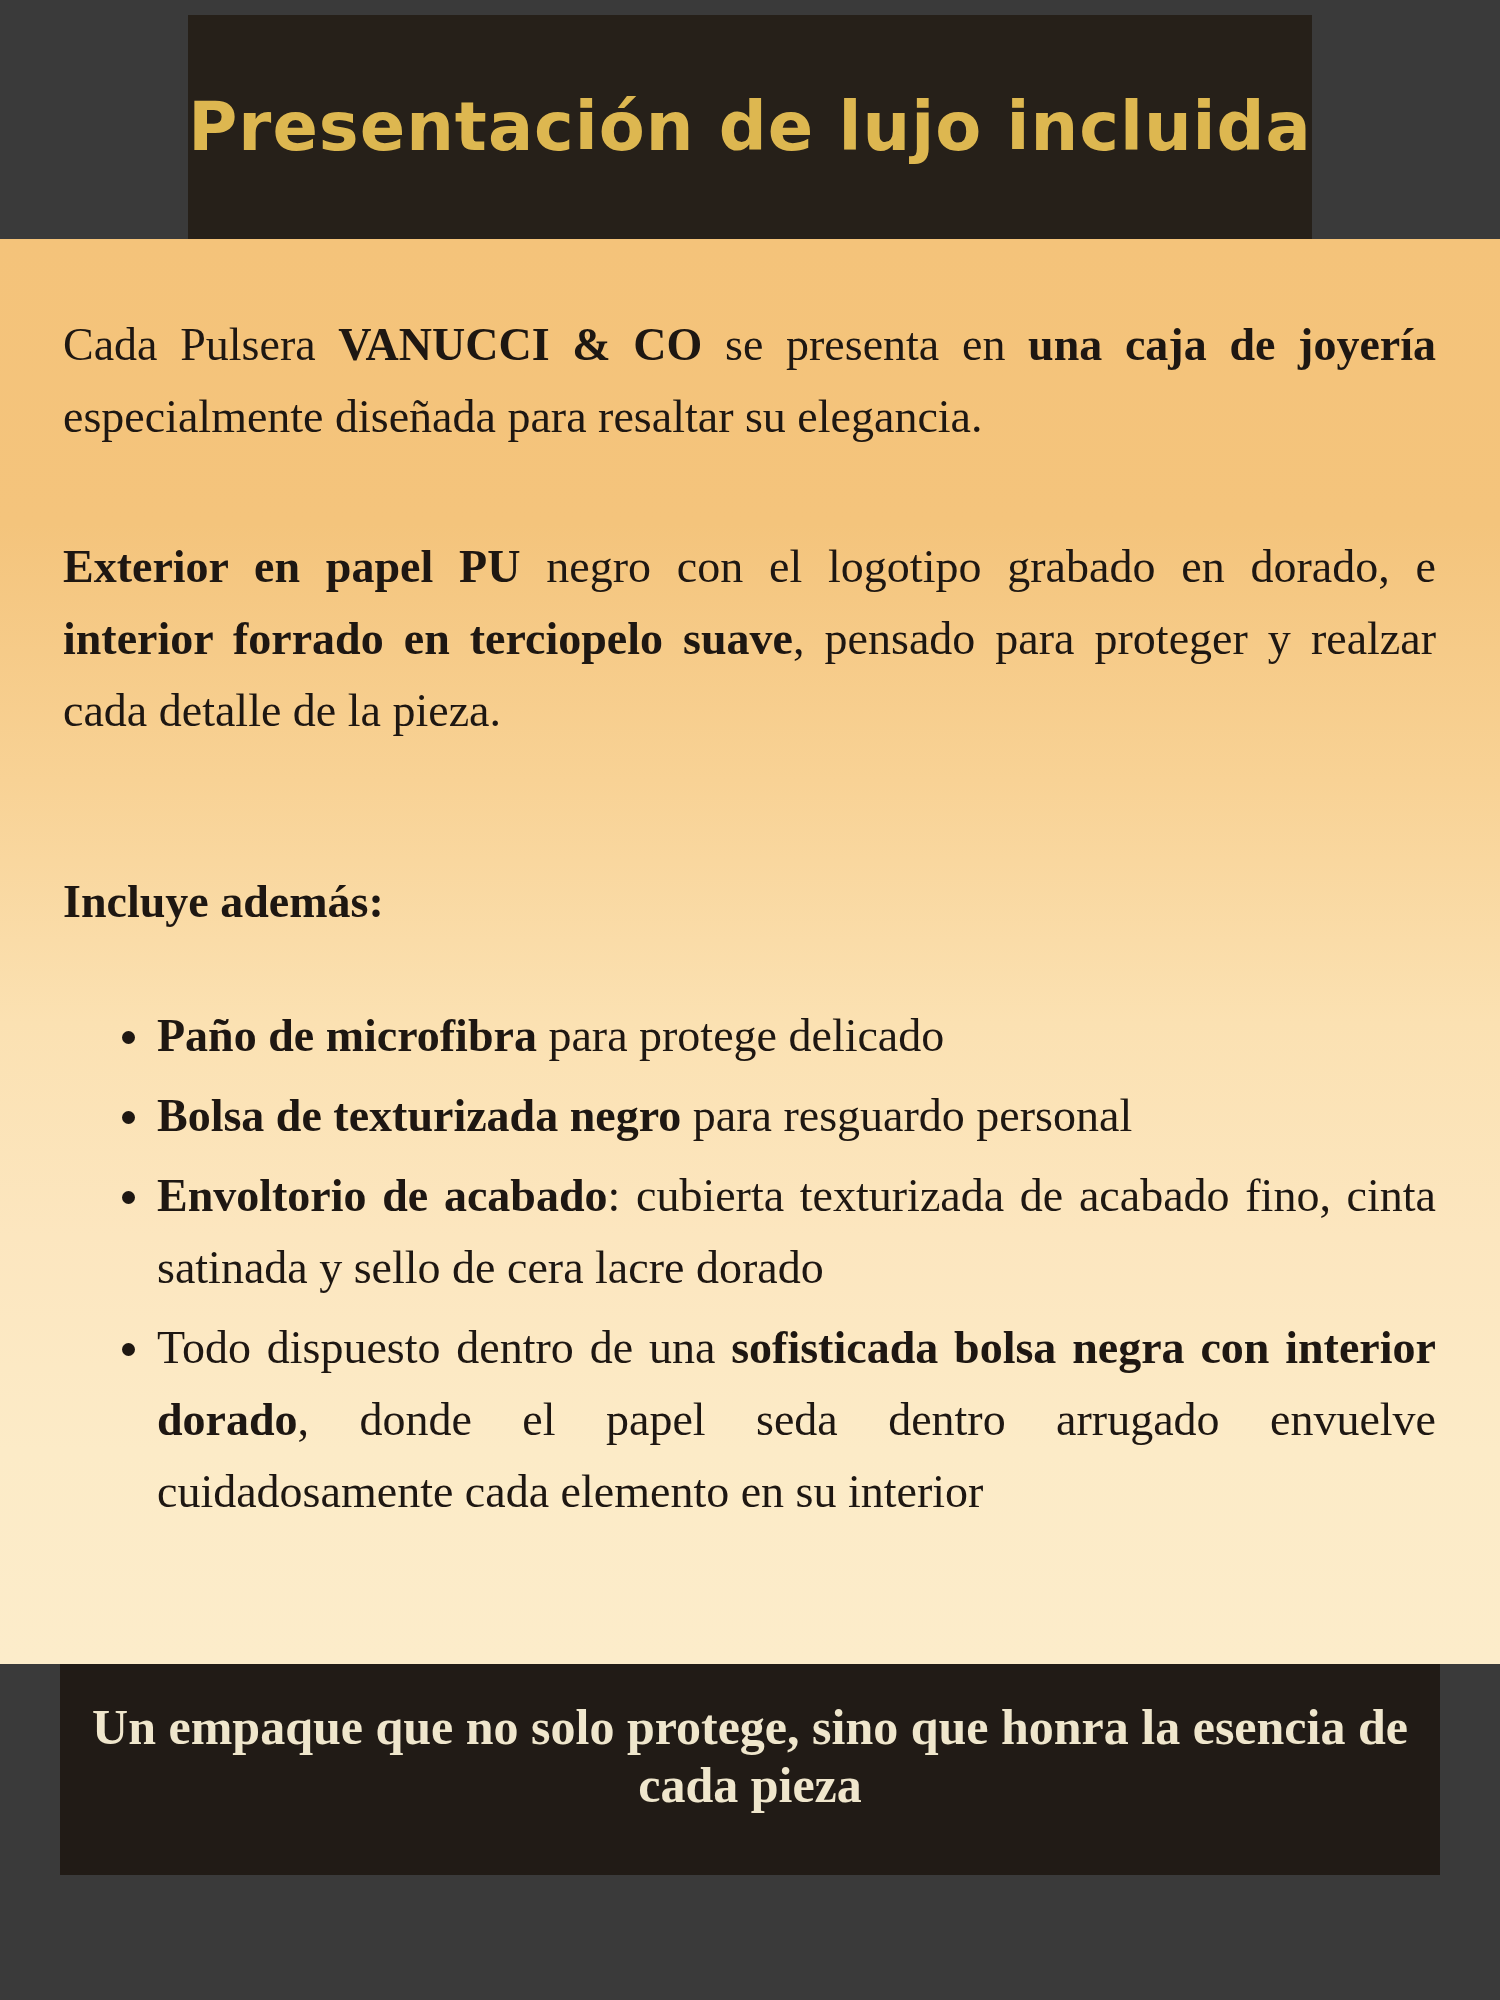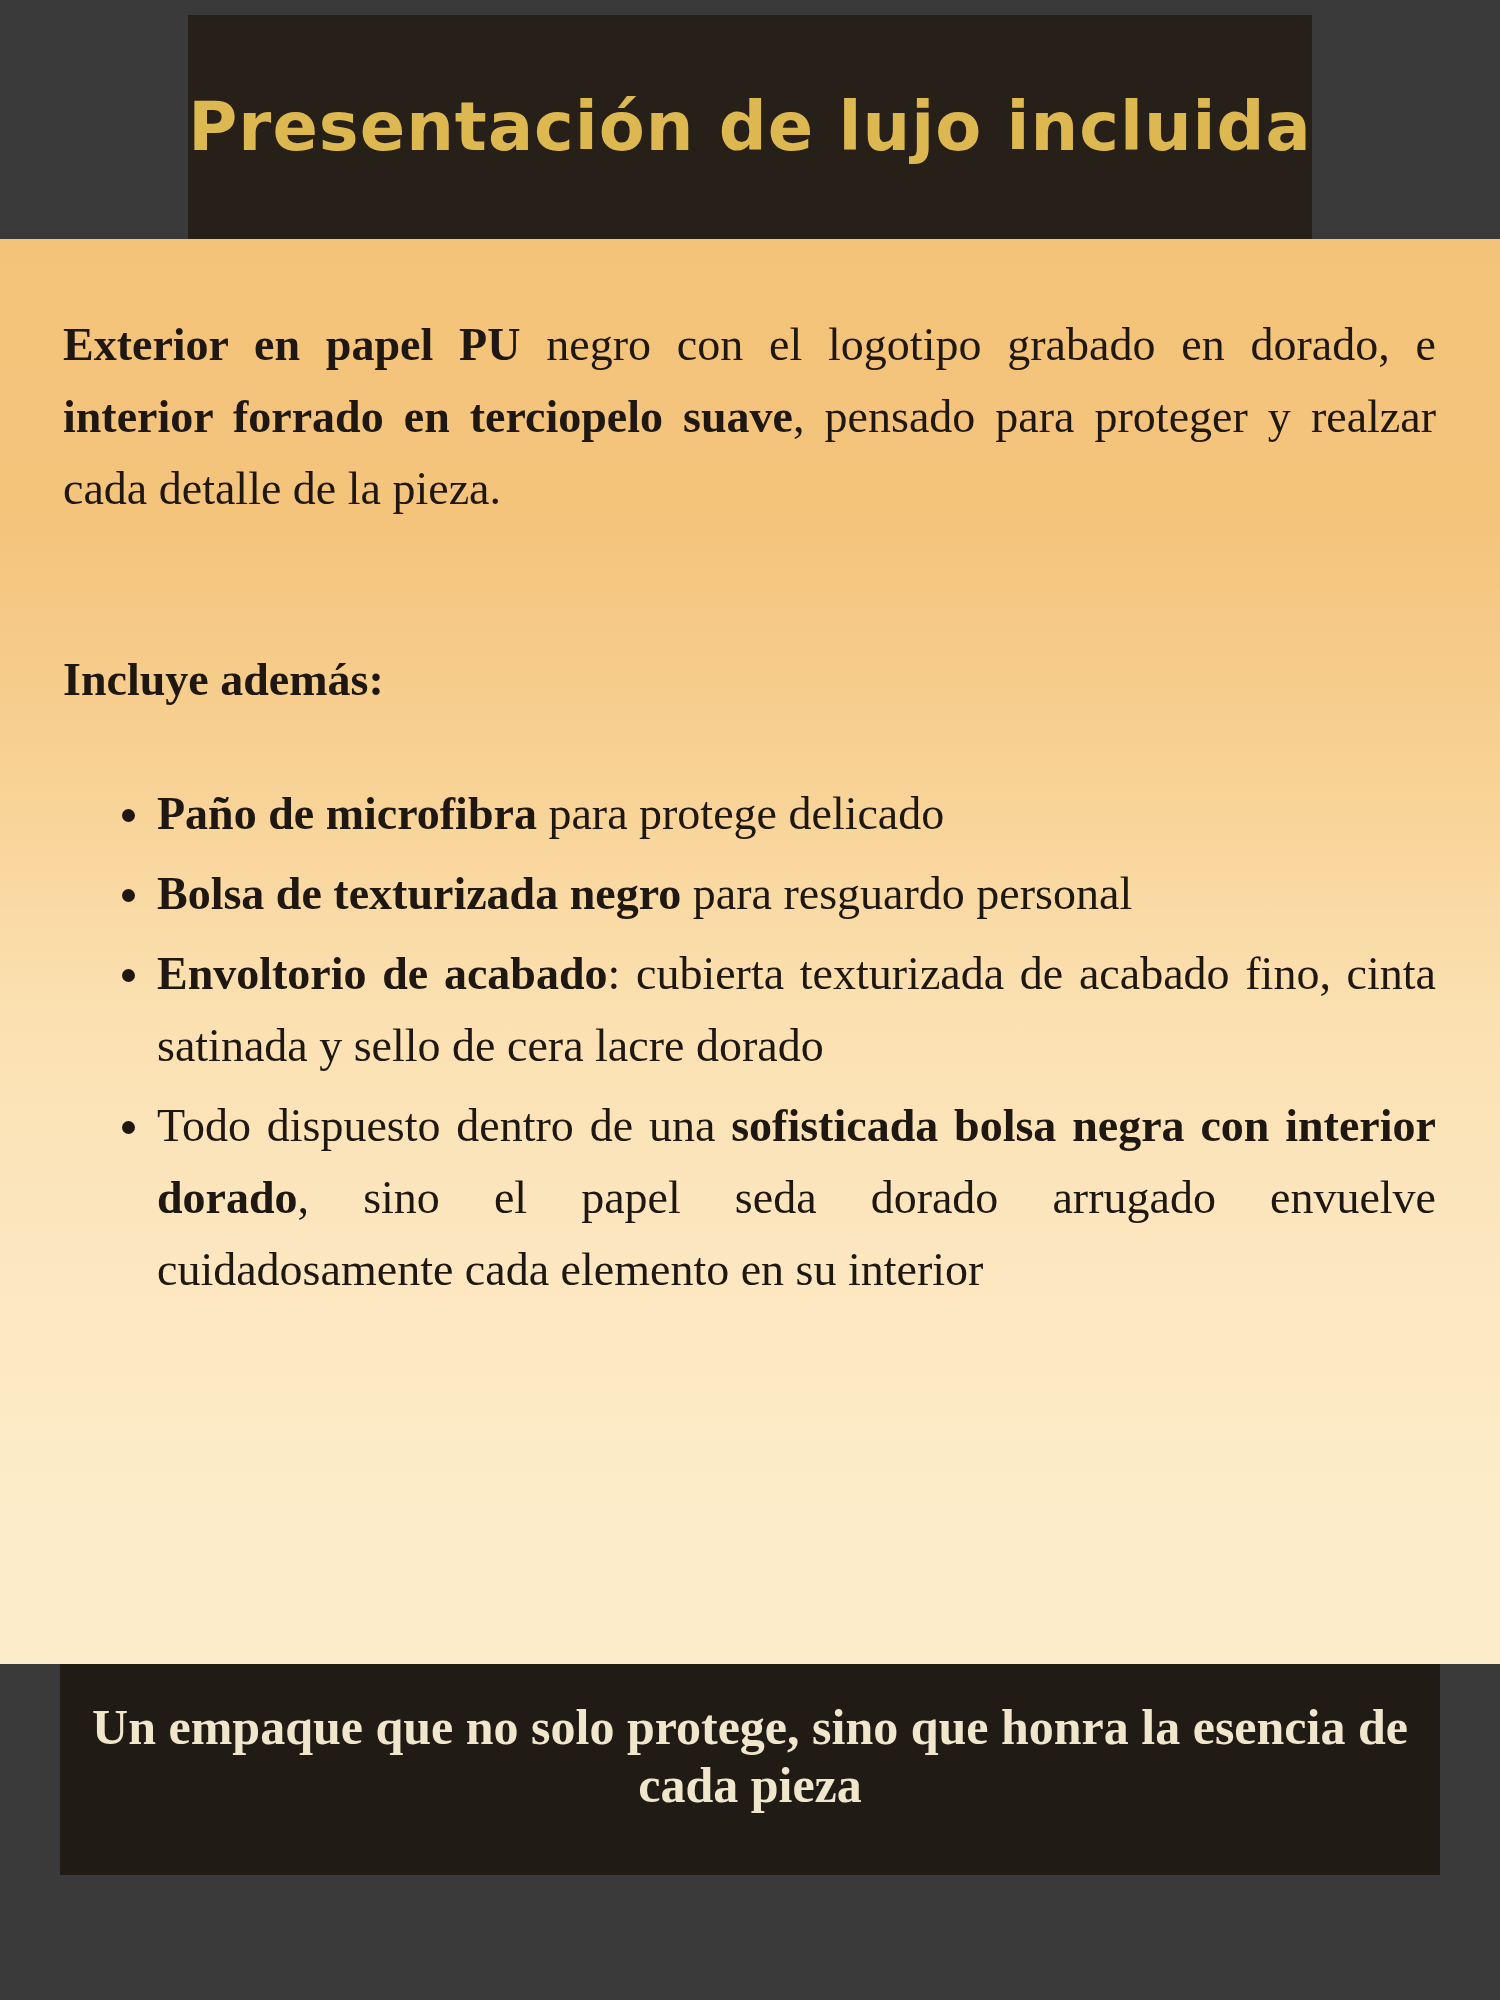--- a/index.html
+++ b/index.html
@@ -83,30 +83,31 @@
 </head>
 <body>
 
 <div class="page">
 
   <header class="header-bar">
     <h1 class="page-title">Presentación de lujo incluida</h1>
   </header>
 
   <main class="body-area">
+    <p class="para para-intro"><span>Cada Pulsera </span><b>VANUCCI &amp; CO</b><span> se presenta en </span><b>una caja de joyería</b><span> especialmente diseñada para resaltar su elegancia.</span></p>
 
     <p class="para para-exterior"><b>Exterior en papel PU</b><span> negro con el logotipo grabado en dorado, e </span><b>interior forrado en terciopelo suave</b><span>, pensado para proteger y realzar cada detalle de la pieza.</span></p>
 
     <h2 class="includes-heading"><span>I</span><b>ncluye además:</b></h2>
 
     <ul class="includes-list">
         <li><b>Paño de microfibra</b><span> para protege delicado</span></li>
         <li><b>Bolsa de texturizada negro</b><span> para resguardo personal</span></li>
         <li><b>Envoltorio de acabado</b><span>: cubierta texturizada de acabado fino, cinta satinada y sello de cera lacre dorado</span></li>
-        <li><span>Todo dispuesto dentro de una </span><b>sofisticada bolsa negra con interior dorado</b><span>, sino el papel seda dorado arrugado envuelve cuidadosamente cada elemento en su interior</span></li>
+        <li><span>Todo dispuesto dentro de una </span><b>sofisticada bolsa negra con interior dorado</b><span>, donde el papel seda dentro arrugado envuelve cuidadosamente cada elemento en su interior</span></li>
       </ul>
   </main>
 
   <footer class="footer-bar">
     <p class="footer-tagline">Un empaque que no solo protege, sino que honra la esencia de cada pieza</p>
   </footer>
 
 </div>
 
 </body></html>

